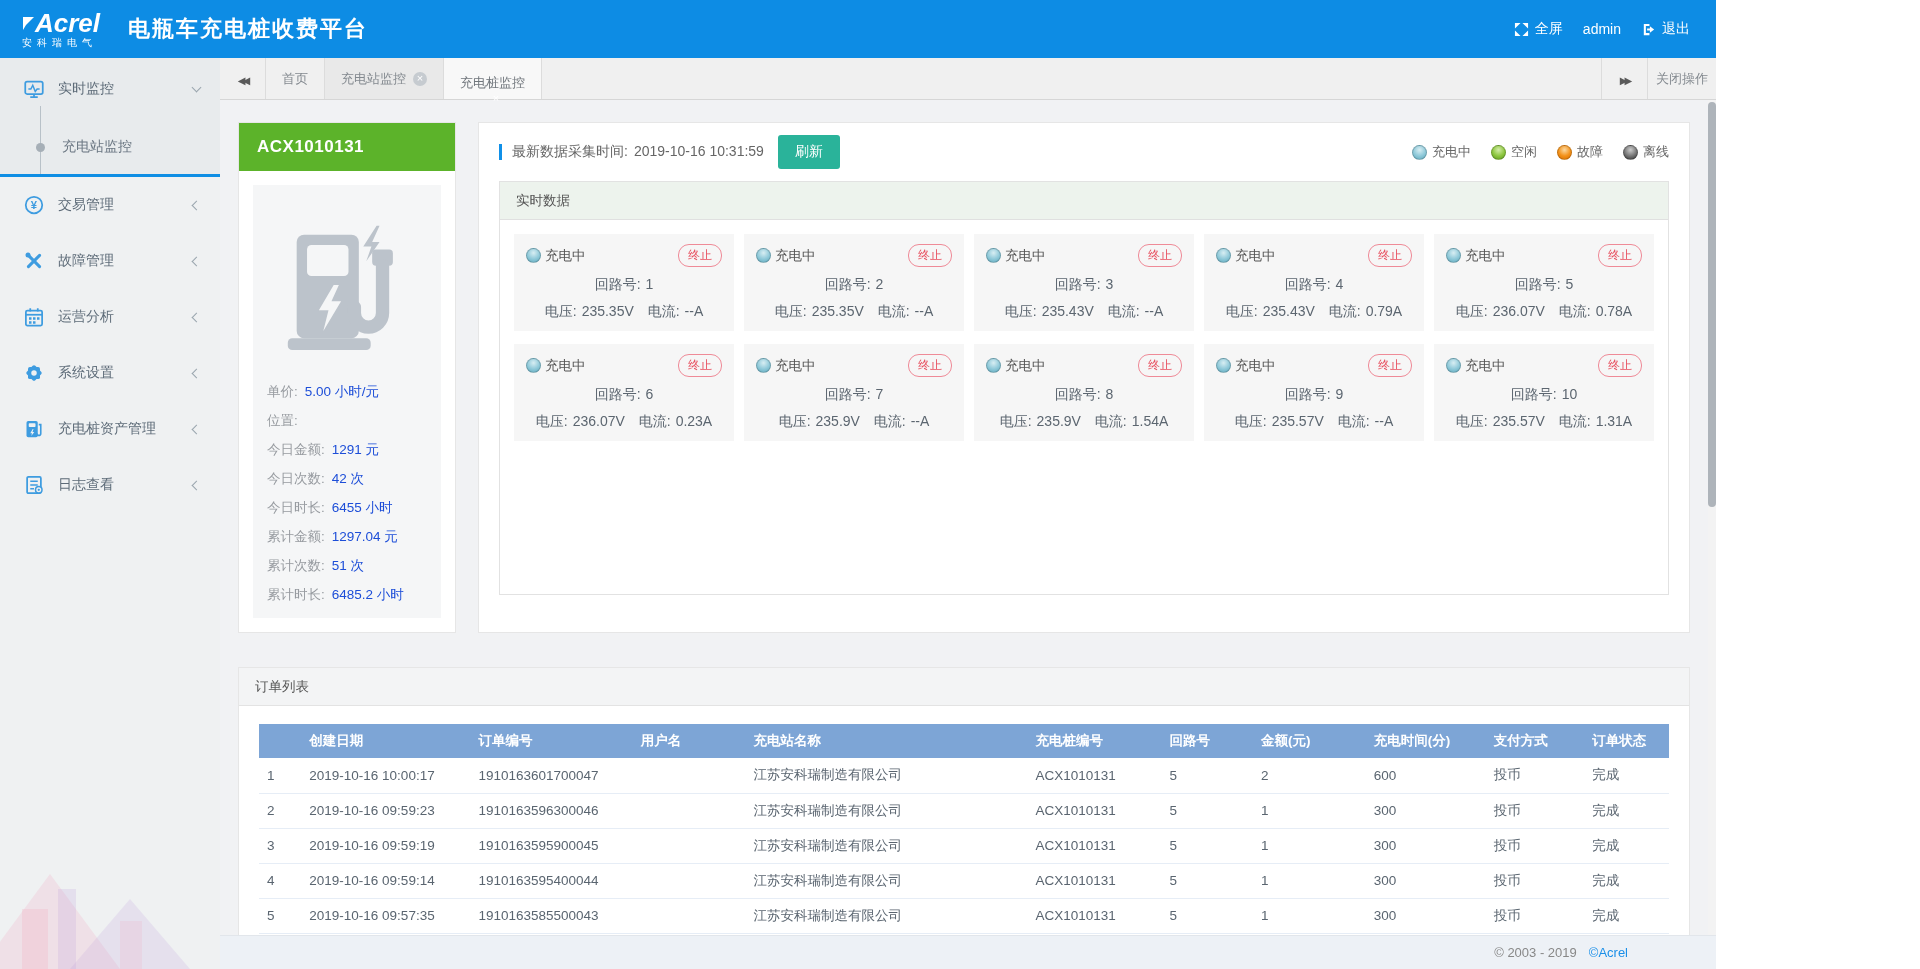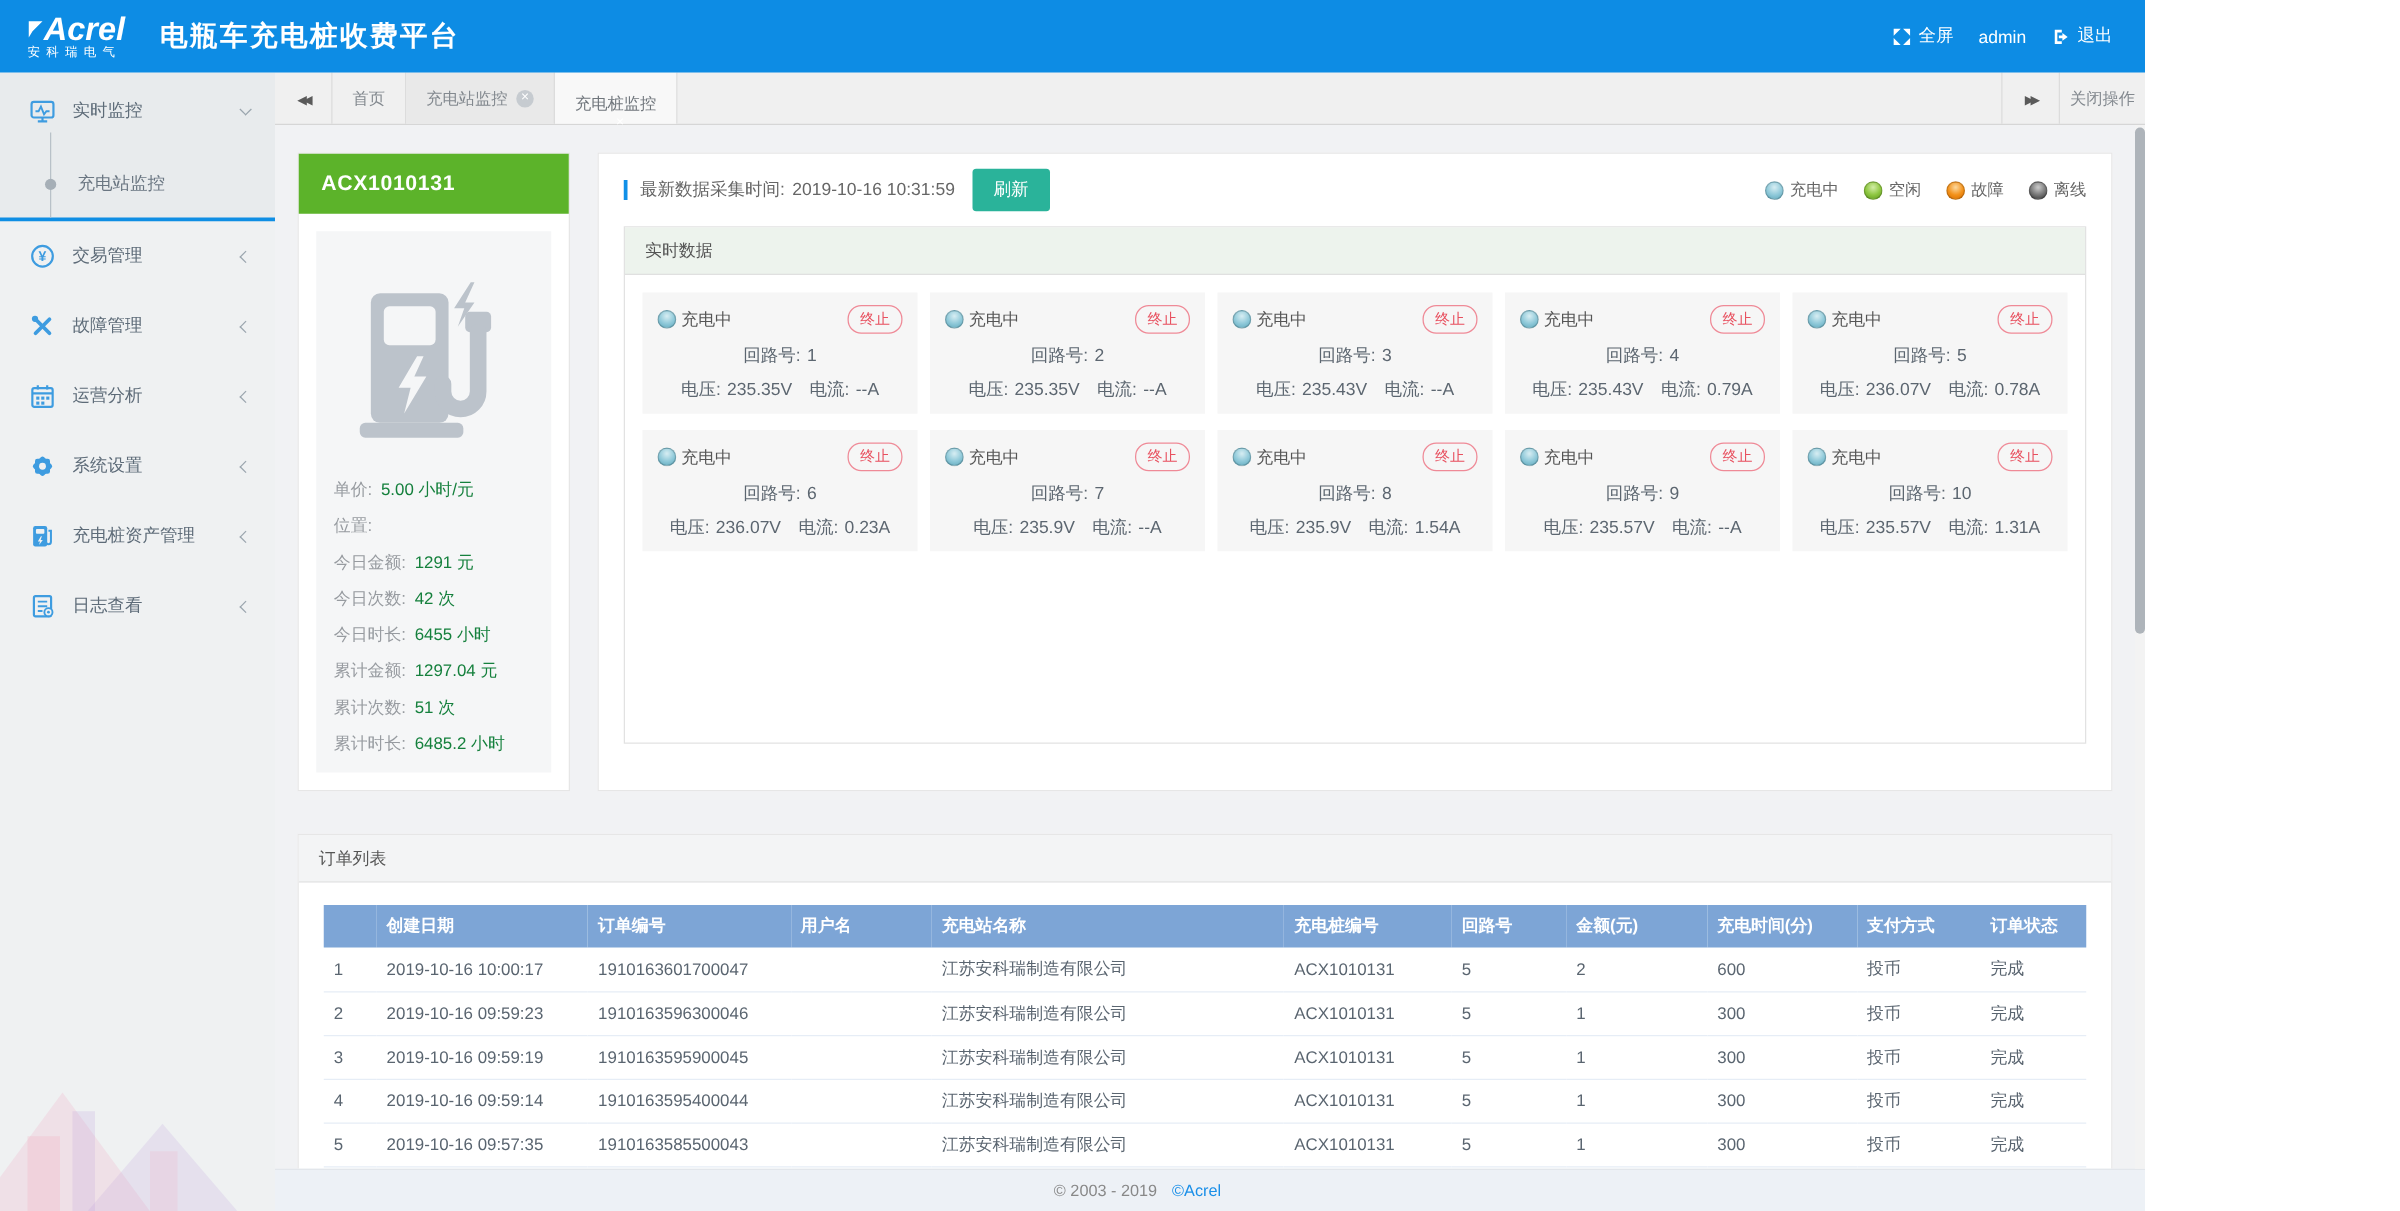--- a/index.html
+++ b/index.html
@@ -72,21 +72,21 @@
   .row-top { display:flex; align-items:stretch; height:511px; }
 
   
   .pile-panel { width:218px; flex:none; background:#fff; border:1px solid #e6e6e6; margin-right:22px; }
   .pile-head { height:48px; background:#5cb32a; color:#fff; font-size:17px; font-weight:bold;
     line-height:48px; padding-left:18px; letter-spacing:.5px; }
   .pile-body { margin:14px; background:#f5f6f7; height:433px; padding:14px 14px 0; }
   .pile-ico { display:flex; justify-content:center; padding:12px 0 18px; }
   .stat-line { line-height:29px; font-size:13.5px; white-space:nowrap; }
   .stat-line .lb { color:#979ba0; }
-  .stat-line .vl { color:#15803d; margin-left:7px;text-align:right; }
+  .stat-line .vl { color:#1d4ed8; margin-left:7px;text-align:right; }
 
   
   .mon-panel { flex:1; background:#fff; border:1px solid #e6e6e6; display:flex; flex-direction:column; }
   .mon-info { height:58px; display:flex; align-items:center; padding:0 20px; }
   .accent { width:3px; height:16px; background:#1090e8; margin-right:10px; flex:none; }
   .collect { font-size:14px; color:#666; }
   .collect .tm { margin-left:6px; }
   .btn-refresh { margin-left:14px; background:#2ab39a; color:#fff; border:none; font-size:14px;
     padding:8px 17px; border-radius:3px; cursor:pointer; font-family:inherit; }
   .legend { margin-left:auto; display:flex; align-items:center; gap:20px; }
@@ -112,22 +112,22 @@
   table { width:calc(100% - 40px); margin:18px 20px 0; border-collapse:collapse; table-layout:fixed; }
   thead th { background:#7da5d6; color:#fff; font-size:13.5px; font-weight:bold;
     height:34px; text-align:left; padding-left:8px; }
   tbody td { height:35px; font-size:13.5px; color:#5a6570; border-bottom:1px solid #e6edf6; padding-left:8px; }
   col.c-idx{width:3%} col.c-date{width:12%} col.c-ord{width:11.5%} col.c-user{width:8%}
   col.c-sta{width:20%} col.c-pile{width:9.5%} col.c-cir{width:6.5%} col.c-amt{width:8%}
   col.c-min{width:8.5%} col.c-pay{width:7%} col.c-st{width:6%}
 
   
   .footer { position:absolute; left:220px; right:0; bottom:0; height:34px; background:#edf1f6;
-    border-top:1px solid #e2e6eb; display:flex; align-items:center; justify-content:center;
-    padding-right:116px; font-size:13px; color:#888; }
+    border-top:1px solid #e2e6eb; display:flex; align-items:center; justify-content:flex-end;
+    padding-right:88px; font-size:13px; color:#888; }
   .footer .brand { color:#1a8fe8; margin-left:12px; cursor:pointer; }
 
   
   .vscroll { position:absolute; right:0; top:100px; bottom:34px; width:8px; background:#f3f3f3; z-index:40; }
   .vthumb { position:absolute; top:2px; right:0; width:8px; height:405px; background:#aeb4ba; border-radius:4px; }
 </style>
 </head>
 <body>
 
 <div class="app">

